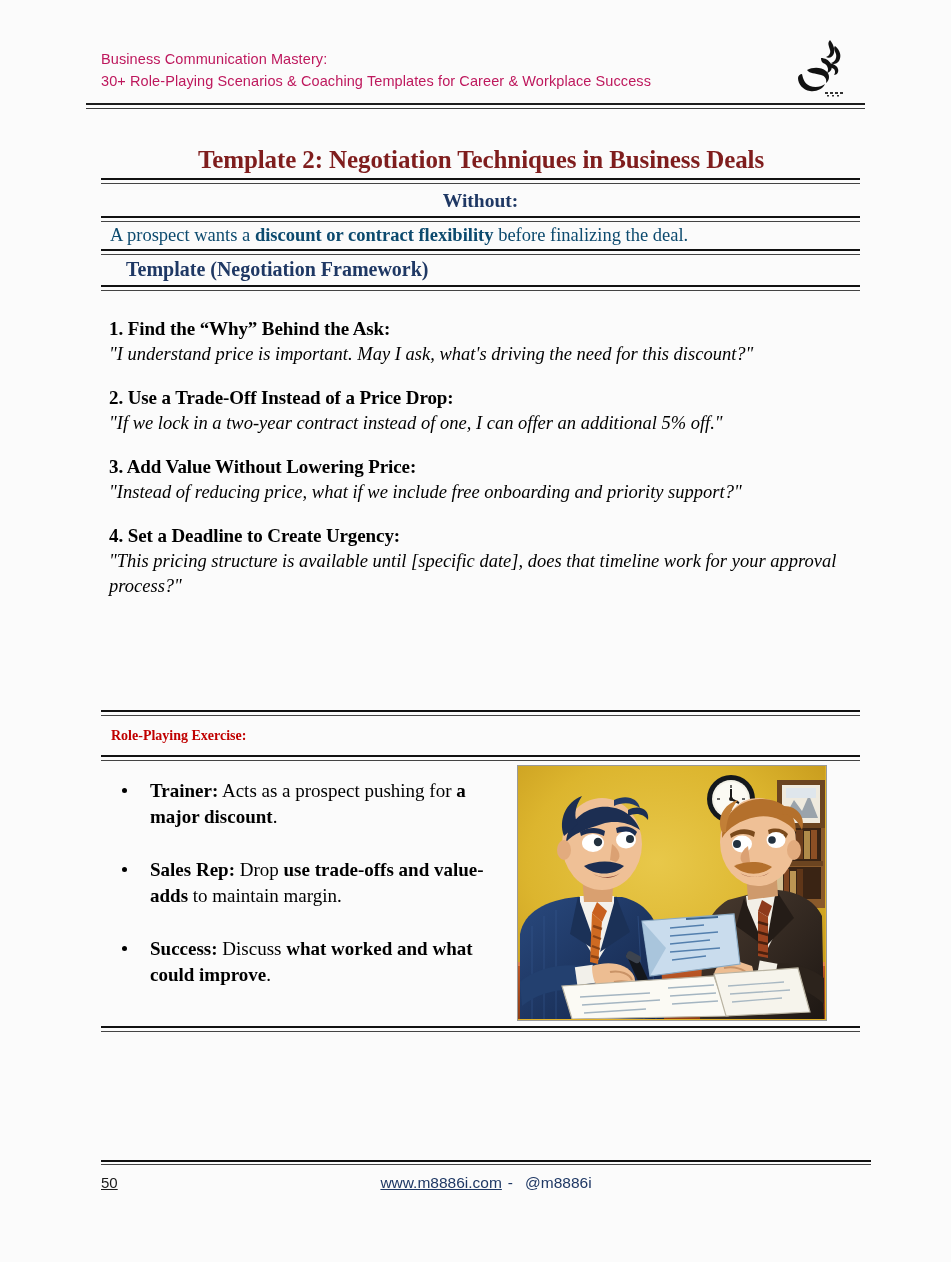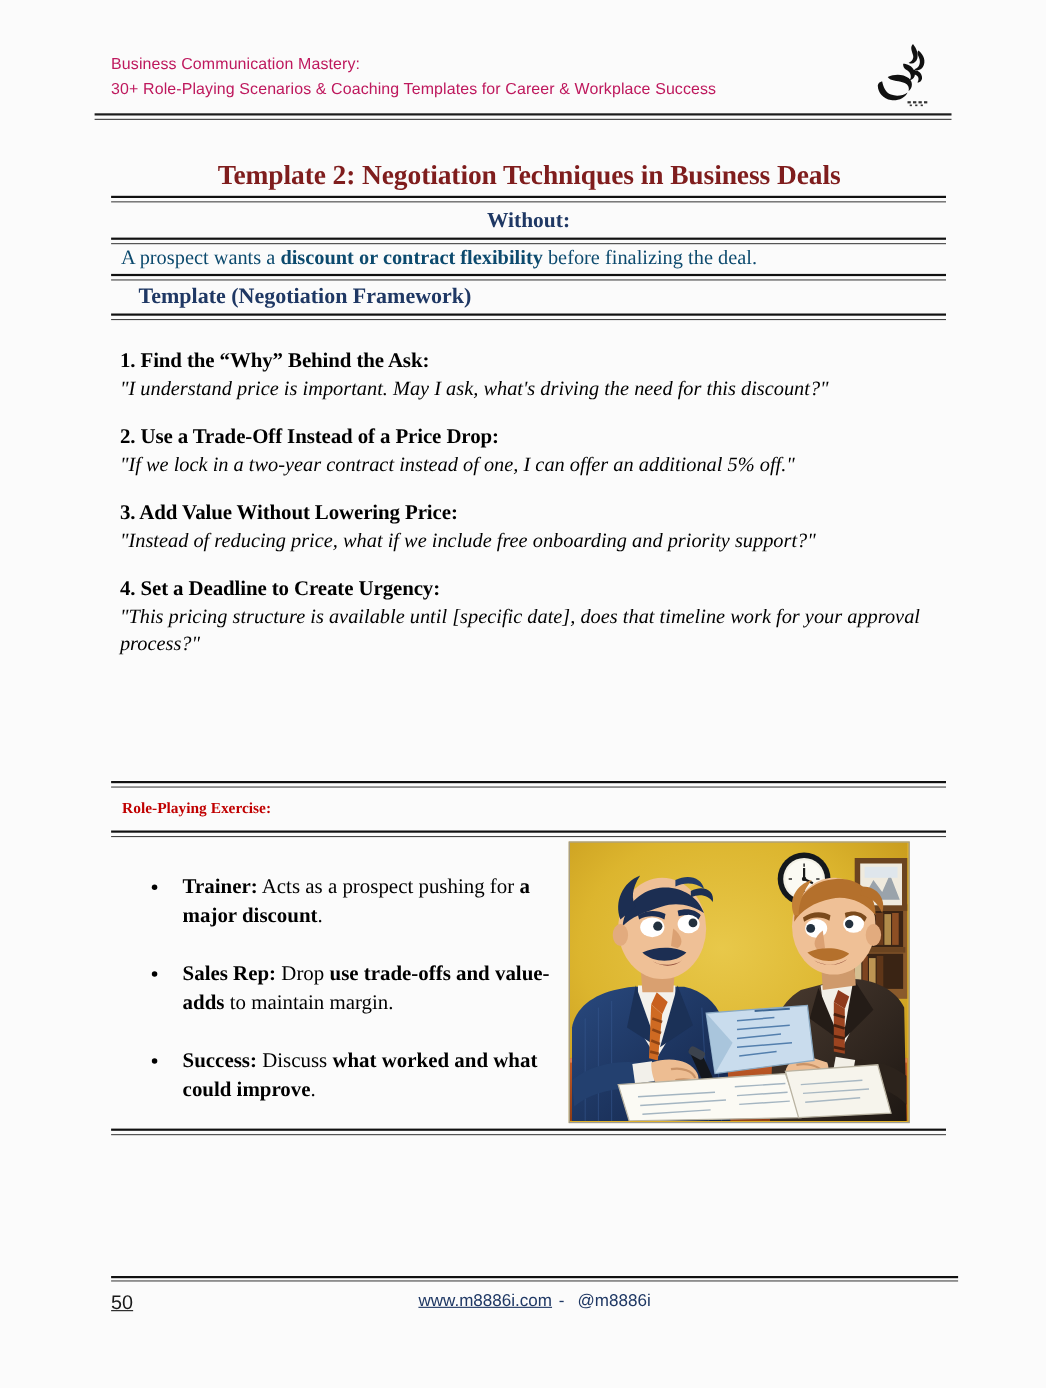--- a/index.html
+++ b/index.html
@@ -174,21 +174,21 @@
   }
   .r-ex-c { left: 101px; top: 755px; width: 759px; }
   .r-ex-d { left: 101px; top: 760px; width: 759px; }
 
   
   .bullets {
     position: absolute;
     left: 112px;
     top: 778px;
     width: 372px;
-    margin: 16px;
+    margin: 0;
     padding: 0;
     list-style: none;
   }
   .bullets li {
     position: relative;
     padding-left: 38px;
     margin-bottom: 27px;
     font-size: 19px;
     line-height: 26px;
     color: #000;
@@ -230,21 +230,21 @@
     left: 101px;
     top: 1174px;
     width: 770px;
     height: 28px;
   }
   .page-num {
     position: absolute;
     left: 0;
     top: 0;
     font-family: "Liberation Sans", sans-serif;
-    font-size: 18px;
+    font-size: 15px;
     color: #1a1a1a;
     text-decoration: underline;
   }
   .footer-center {
     position: absolute;
     left: 0;
     top: 0;
     width: 770px;
     text-align: center;
     font-family: "Liberation Sans", sans-serif;

